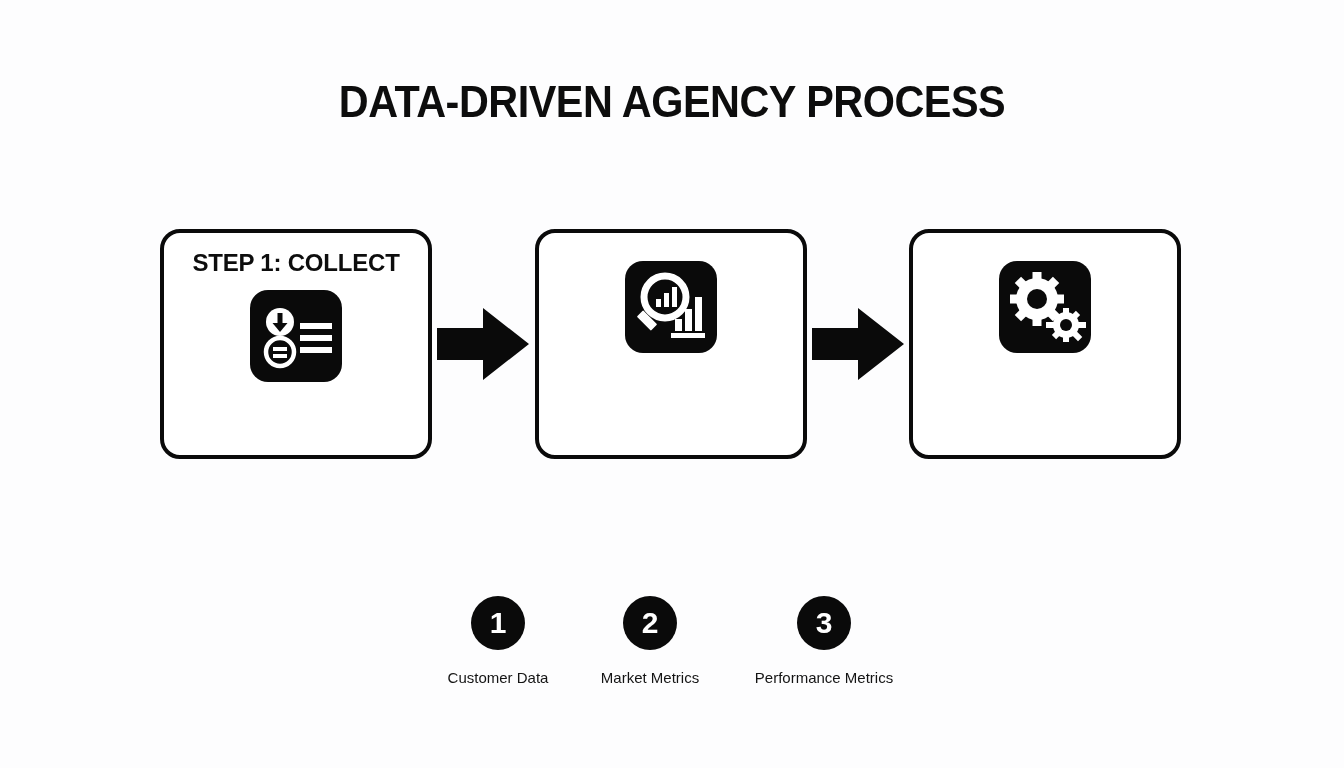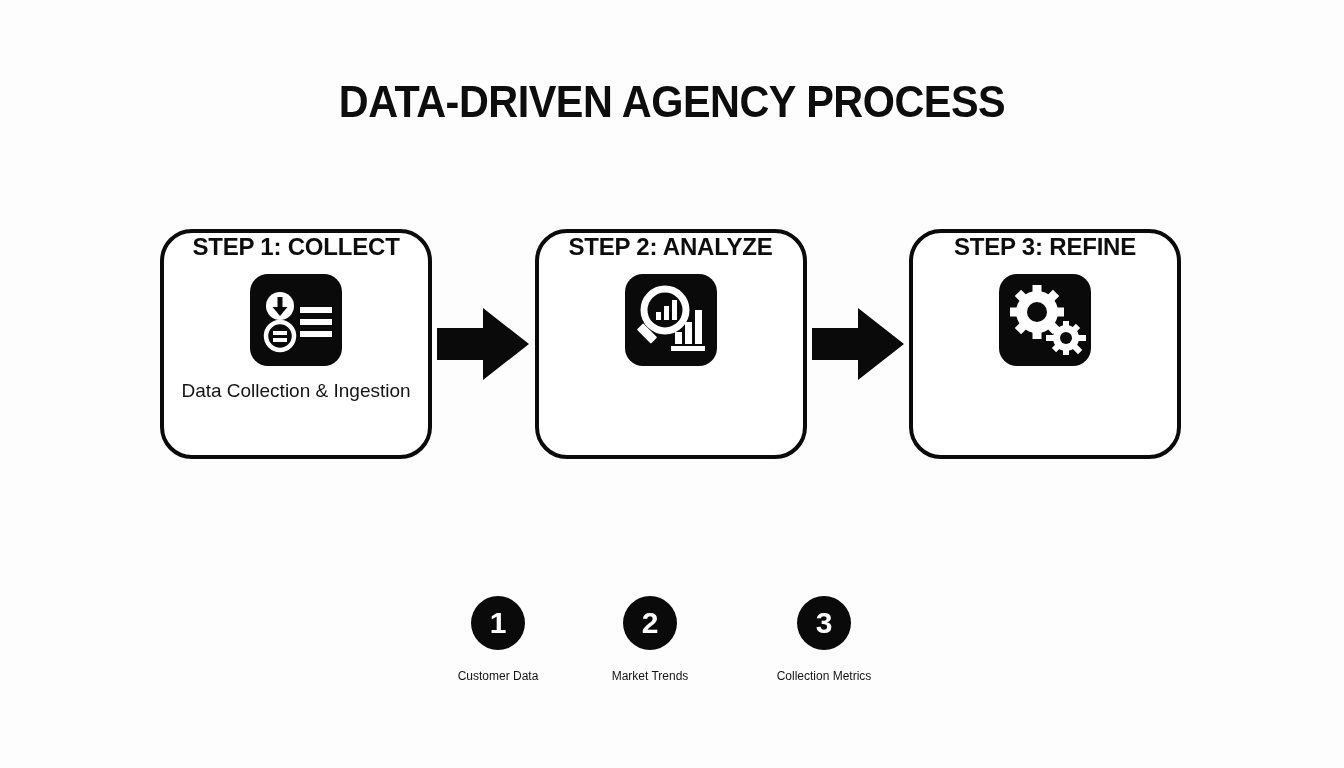--- a/index.html
+++ b/index.html
@@ -44,25 +44,26 @@
     display: flex;
     align-items: center;
     justify-content: space-between;
   }
 
   .step-card {
     width: 272px;
     height: 230px;
     box-sizing: border-box;
     border: 4px solid #0a0a0a;
-    border-radius: 32px;
+    border-radius: 20px;
     background: #ffffff;
     display: flex;
     flex-direction: column;
     align-items: center;
+    padding-top: 16px;
   }
 
   .step-heading {
     font-size: 24px;
     font-weight: 700;
     letter-spacing: -0.2px;
     color: #0d0d0d;
     line-height: 1.2;
     white-space: nowrap;
   }
@@ -132,21 +133,21 @@
     font-size: 30px;
     font-weight: 700;
     display: flex;
     align-items: center;
     justify-content: center;
     line-height: 1;
   }
 
   .legend-label {
     margin-top: 19px;
-    font-size: 12px;
+    font-size: 15px;
     font-weight: 400;
     color: #141414;
     text-align: center;
     white-space: nowrap;
   }
 </style>
 </head>
 <body>
 
 <div class="page-title">DATA-DRIVEN AGENCY PROCESS</div>
@@ -167,31 +168,29 @@
         <circle cx="30" cy="62" r="14" fill="none" stroke="#ffffff" stroke-width="4.5"></circle>
         <rect x="23" y="57" width="14" height="4" fill="#ffffff"></rect>
         <rect x="23" y="64" width="14" height="4" fill="#ffffff"></rect>
 
         <rect x="50" y="33" width="32" height="6" fill="#ffffff"></rect>
         <rect x="50" y="45" width="32" height="6" fill="#ffffff"></rect>
         <rect x="50" y="57" width="32" height="6" fill="#ffffff"></rect>
       </svg>
     </div>
 
-    <div class="step-caption">Data Collection &amp; Ingestion</div>
   </div>
 
   <div class="flow-arrow">
     <svg viewBox="0 0 92 74" xmlns="http://www.w3.org/2000/svg">
       <polygon points="0,21 46,21 46,1 92,37 46,73 46,53 0,53" fill="#0a0a0a"></polygon>
     </svg>
   </div>
 
   <div class="step-card">
-    <div class="step-heading">STEP 2: ANALYZE</div>
 
     <div class="step-icon-wrap">
       <svg viewBox="0 0 92 92" xmlns="http://www.w3.org/2000/svg">
         <rect x="0" y="0" width="92" height="92" rx="18" ry="18" fill="#0a0a0a"></rect>
 
         <rect x="50" y="58" width="7" height="12" fill="#ffffff"></rect>
         <rect x="60" y="48" width="7" height="22" fill="#ffffff"></rect>
         <rect x="70" y="36" width="7" height="34" fill="#ffffff"></rect>
         <rect x="46" y="72" width="34" height="5" fill="#ffffff"></rect>
 
@@ -207,21 +206,20 @@
 
   </div>
 
   <div class="flow-arrow">
     <svg viewBox="0 0 92 74" xmlns="http://www.w3.org/2000/svg">
       <polygon points="0,21 46,21 46,1 92,37 46,73 46,53 0,53" fill="#0a0a0a"></polygon>
     </svg>
   </div>
 
   <div class="step-card">
-    <div class="step-heading">STEP 3: REFINE</div>
 
     <div class="step-icon-wrap">
       <svg viewBox="0 0 92 92" xmlns="http://www.w3.org/2000/svg">
         <rect x="0" y="0" width="92" height="92" rx="18" ry="18" fill="#0a0a0a"></rect>
 
         <g fill="#ffffff">
           <circle cx="38" cy="38" r="21"></circle>
           <rect x="33.5" y="11" width="9" height="11"></rect>
           <rect x="33.5" y="54" width="9" height="11"></rect>
           <rect x="11" y="33.5" width="11" height="9"></rect>
@@ -254,21 +252,21 @@
 
 <div class="legend-row">
 
   <div class="legend-item item-0">
     <div class="legend-badge">1</div>
     <div class="legend-label">Customer Data</div>
   </div>
 
   <div class="legend-item item-1">
     <div class="legend-badge">2</div>
-    <div class="legend-label">Market Trends</div>
+    <div class="legend-label">Market Metrics</div>
   </div>
 
   <div class="legend-item item-2">
     <div class="legend-badge">3</div>
-    <div class="legend-label">Collection Metrics</div>
+    <div class="legend-label">Performance Metrics</div>
   </div>
 
 </div>
 
 </body></html>

